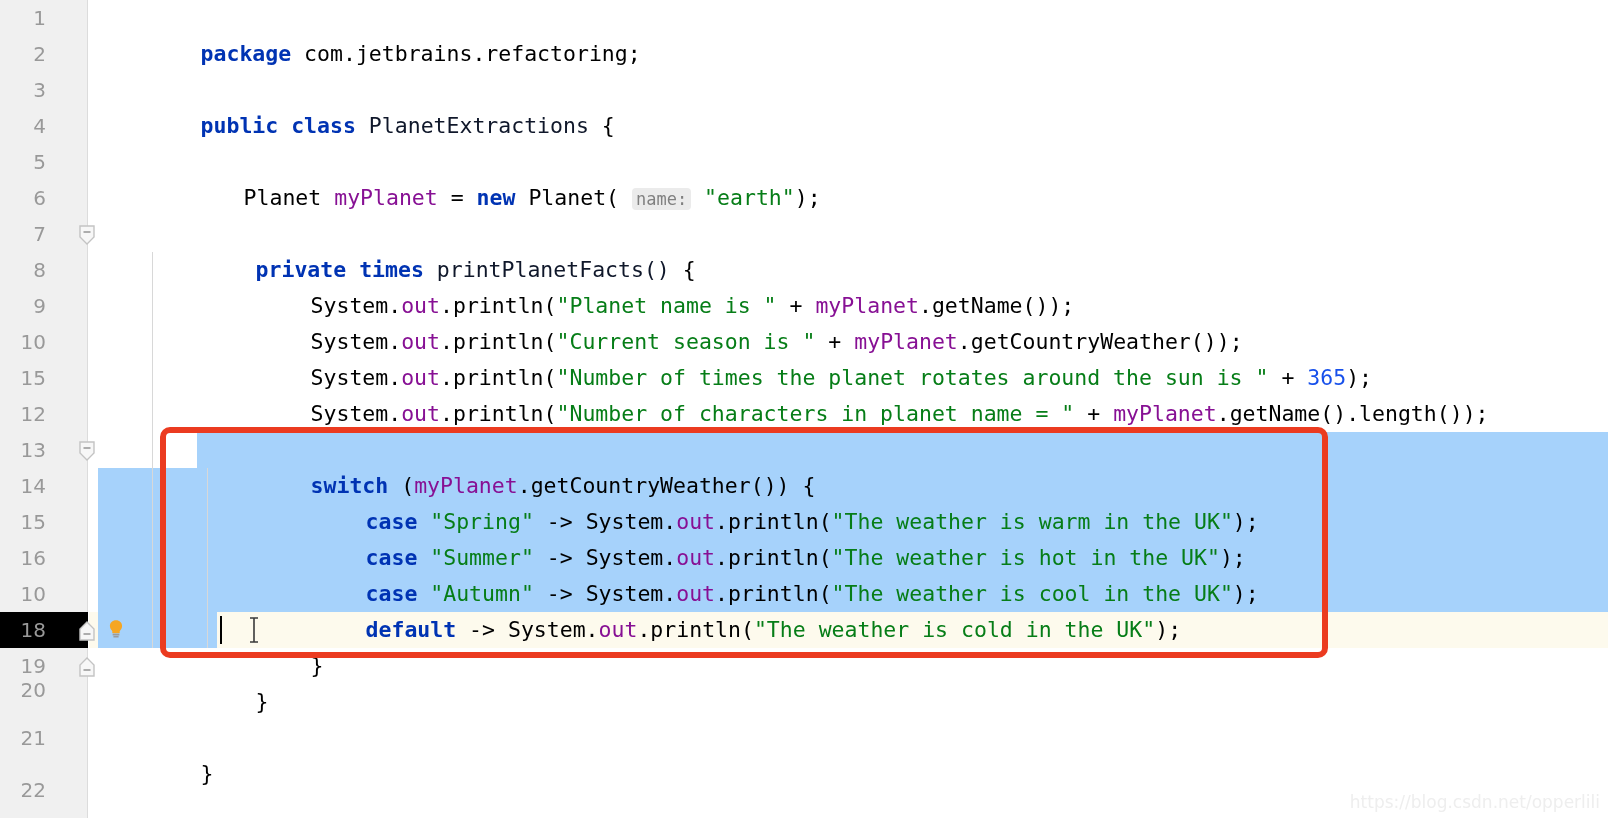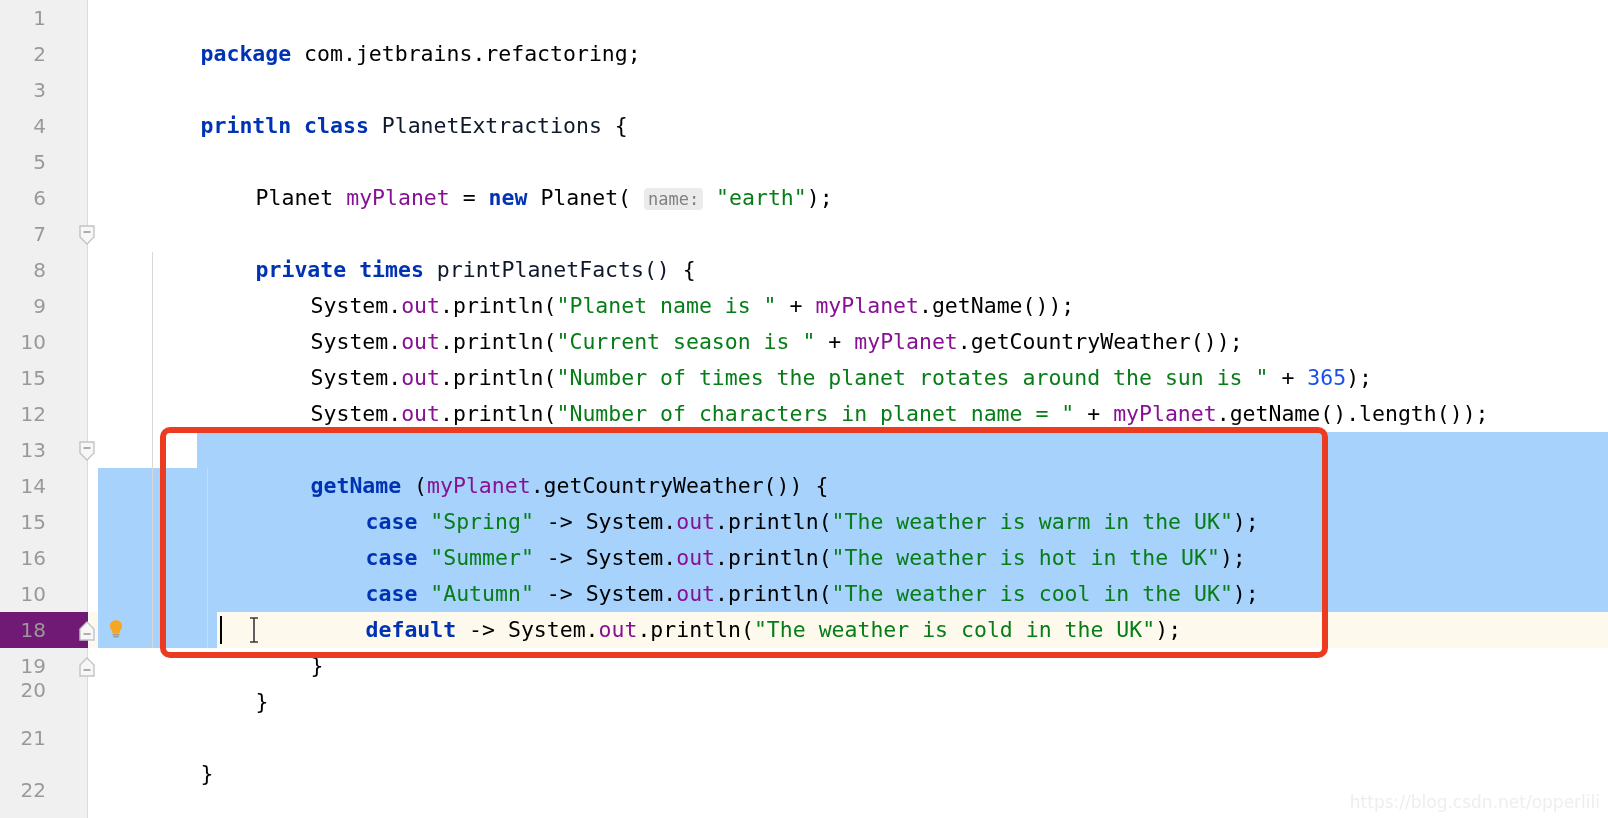--- a/index.html
+++ b/index.html
@@ -28,21 +28,21 @@
     z-index: 2;
   }
   .gutter-line {
     position: absolute;
     left: 0;
     width: 88px;
     height: 36px;
     box-sizing: border-box;
   }
   .gutter-line.current {
-    background: #701a75;
+    background: #000000;
   }
   .lnum {
     position: absolute;
     right: 42px;
     top: 0;
     line-height: 36px;
     font-size: 20px;
     color: #999999;
     font-family: "DejaVu Sans", "Liberation Sans", sans-serif;
     letter-spacing: 0px;
@@ -271,28 +271,28 @@
     <div class="row" style="top:0px">
       <div class="line-text" style="left:8px">
         <span class="kw">package</span><span class="plain"> com.jetbrains.refactoring;</span>
       </div>
     </div>
 
     <div class="row" style="top:36px"></div>
 
     <div class="row" style="top:72px">
       <div class="line-text" style="left:8px">
-        <span class="kw">println</span><span class="kw"> class</span><span class="cls"> PlanetExtractions</span><span class="plain"> {</span>
+        <span class="kw">public</span><span class="kw"> class</span><span class="cls"> PlanetExtractions</span><span class="plain"> {</span>
       </div>
     </div>
 
     <div class="row" style="top:108px"></div>
 
     <div class="row" style="top:144px">
-      <div class="line-text" style="left:63px">
+      <div class="line-text" style="left:51px">
         <span class="plain">Planet</span><span> </span><span class="fld">myPlanet</span><span> </span><span class="plain">=</span><span> </span><span class="kw">new</span><span> </span><span class="plain">Planet(</span><span> </span><span class="hint">name:</span><span> </span><span class="str">"earth"</span><span class="plain">);</span>
       </div>
     </div>
 
     <div class="row" style="top:180px"></div>
 
     <div class="row" style="top:216px">
       <div class="line-text" style="left:63px">
         <span class="kw">private</span><span> </span><span class="kw">times</span><span> </span><span class="cls">printPlanetFacts()</span><span> </span><span class="plain">{</span>
       </div>
@@ -320,21 +320,21 @@
       <div class="line-text" style="left:118px">
         <span class="plain">System.</span><span class="sfld">out</span><span class="plain">.println(</span><span class="str">"Number of characters in planet name = "</span><span class="plain"> + </span><span class="fld">myPlanet</span><span class="plain">.getName().length());</span>
       </div>
     </div>
 
     <div class="row" style="top:396px"></div>
 
     <div class="row" style="top:432px">
       <div class="row-bg sel-bg" style="left:108px; width:1411px;"></div>
       <div class="line-text" style="left:118px">
-        <span class="kw">getName</span><span class="plain"> (</span><span class="fld">myPlanet</span><span class="plain">.getCountryWeather()) {</span>
+        <span class="kw">switch</span><span class="plain"> (</span><span class="fld">myPlanet</span><span class="plain">.getCountryWeather()) {</span>
       </div>
     </div>
 
     <div class="row" style="top:468px">
       <div class="row-bg sel-bg" style="left:9px; width:1510px;"></div>
       <div class="line-text" style="left:173px">
         <span class="kw">case</span><span class="str"> "Spring"</span><span class="plain"> -&gt; </span><span class="plain">System.</span><span class="sfld">out</span><span class="plain">.println(</span><span class="str">"The weather is warm in the UK"</span><span class="plain">);</span>
       </div>
     </div>
 

